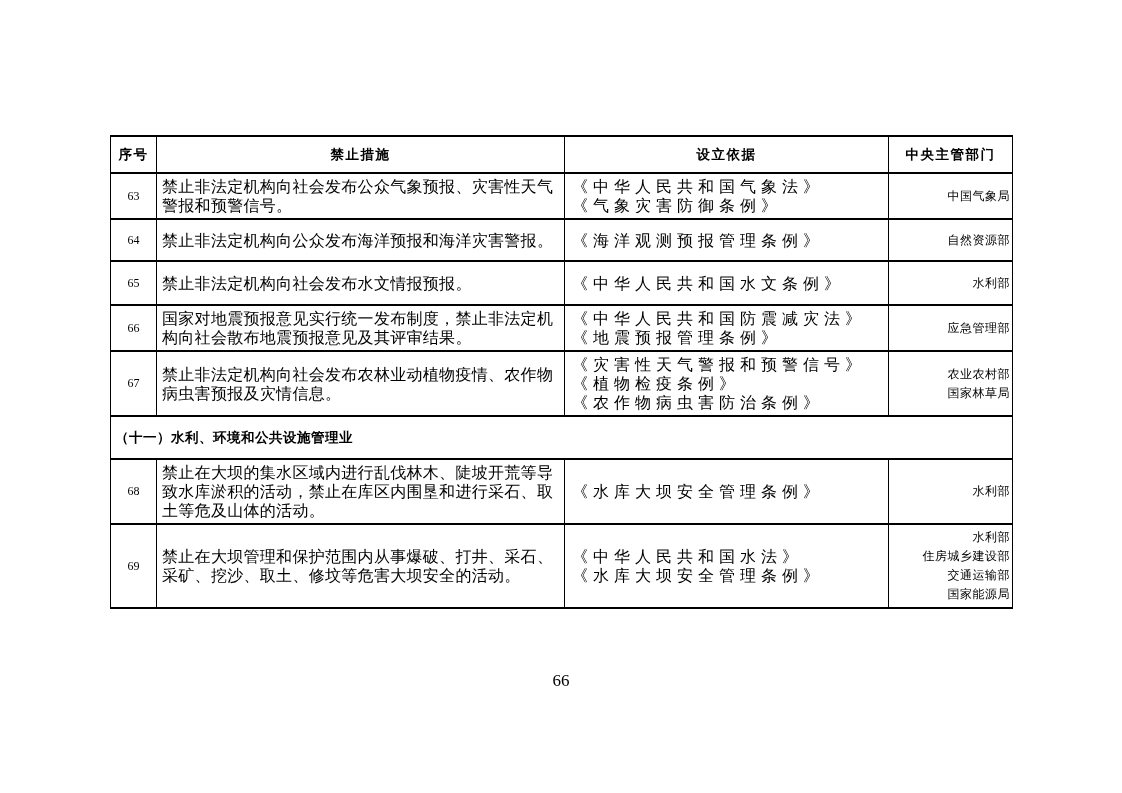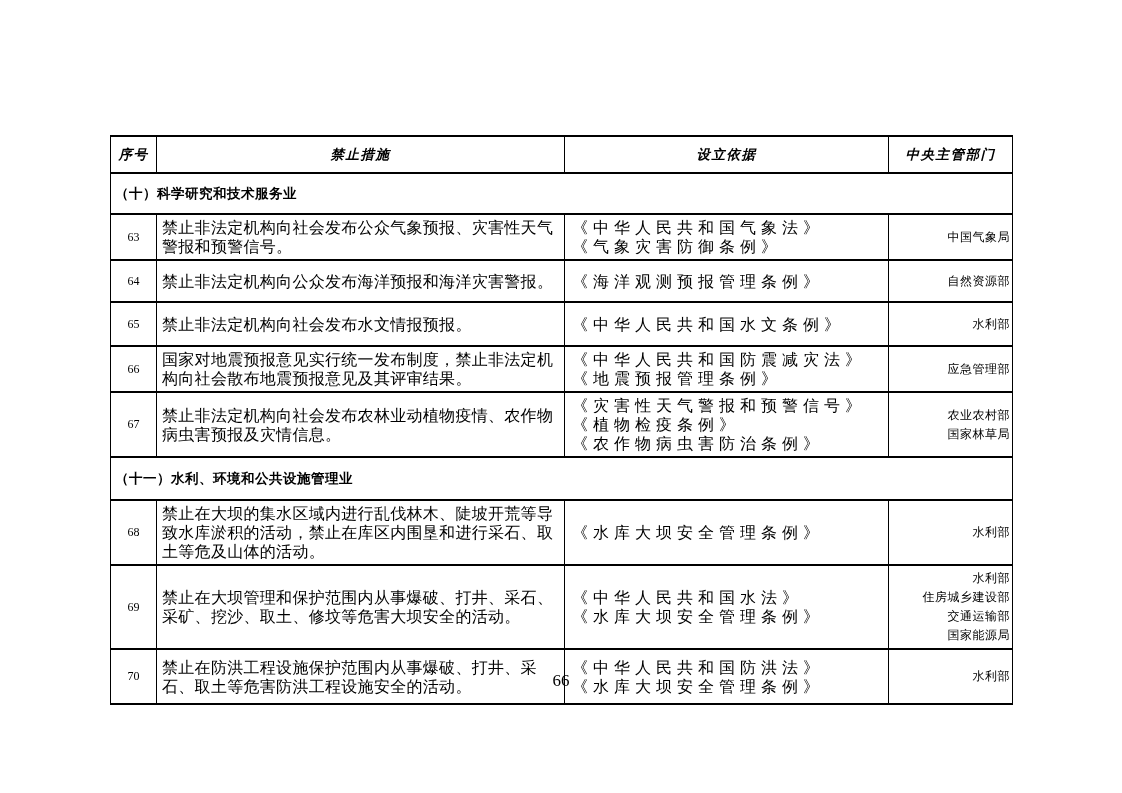--- a/index.html
+++ b/index.html
@@ -29,21 +29,20 @@
     border-top: 2px solid #000;
     border-bottom: 2px solid #000;
     border-left: 1.5px solid #000;
     border-right: 1.5px solid #000;
     vertical-align: middle;
     overflow: hidden;
     box-sizing: border-box;
   }
   tr.header-row {
     height: 37px;
-    font-style: italic;
   }
   tr.header-row th {
     font-weight: bold;
     font-size: 13.5px;
     letter-spacing: 1.5px;
     text-align: center;
     padding: 2px;
   }
   tr.section-row td {
     font-family: "Liberation Sans", "DejaVu Sans", sans-serif;
@@ -106,23 +105,20 @@
     </colgroup>
     <thead>
       <tr class="header-row">
         <th>序号</th>
         <th>禁止措施</th>
         <th>设立依据</th>
         <th>中央主管部门</th>
       </tr>
     </thead>
     <tbody>
-        <tr class="section-row" style="height: 41px;">
-          <td colspan="4">（十）科学研究和技术服务业</td>
-        </tr>
         <tr style="height: 42px;">
           <td class="col-no">63</td>
           <td class="col-measure">禁止非法定机构向社会发布公众气象预报、灾害性天气警报和预警信号。</td>
           <td class="col-basis">
             <div class="line">《中华人民共和国气象法》</div>
             <div class="line">《气象灾害防御条例》</div>
           </td>
           <td class="col-dept">
             <div class="line">中国气象局</div>
           </td>
@@ -191,29 +187,18 @@
             <div class="line">《中华人民共和国水法》</div>
             <div class="line">《水库大坝安全管理条例》</div>
           </td>
           <td class="col-dept">
             <div class="line">水利部</div>
             <div class="line">住房城乡建设部</div>
             <div class="line">交通运输部</div>
             <div class="line">国家能源局</div>
           </td>
         </tr>
-        <tr style="height: 55px;">
-          <td class="col-no">70</td>
-          <td class="col-measure">禁止在防洪工程设施保护范围内从事爆破、打井、采石、取土等危害防洪工程设施安全的活动。</td>
-          <td class="col-basis">
-            <div class="line">《中华人民共和国防洪法》</div>
-            <div class="line">《水库大坝安全管理条例》</div>
-          </td>
-          <td class="col-dept">
-            <div class="line">水利部</div>
-          </td>
-        </tr>
       </tbody>
   </table>
 
   <div class="page-number">66</div>
 
 </div>
 
 </body></html>

